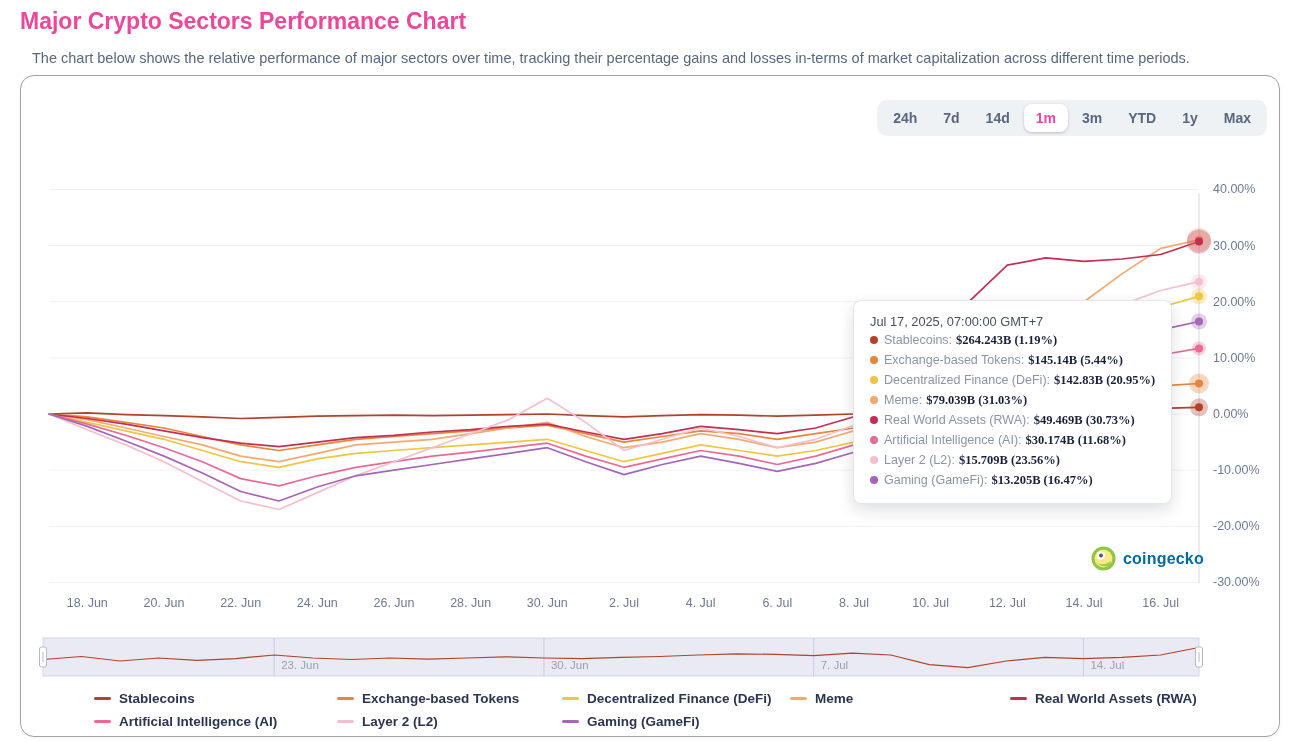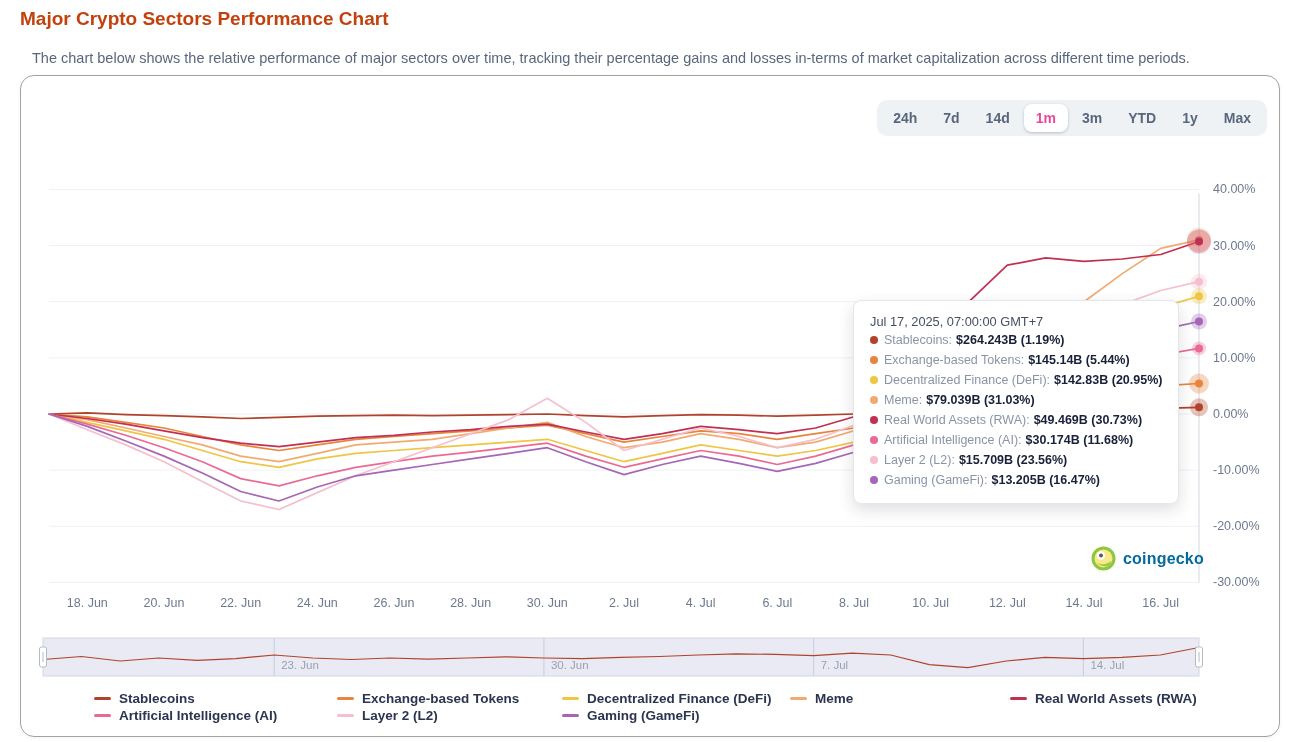--- a/index.html
+++ b/index.html
@@ -1,32 +1,32 @@
 <!DOCTYPE html>
 <html><head>
 <meta charset="utf-8">
 <style>
   html,body{margin:0;padding:0;background:#fff;font-family:"Liberation Sans",sans-serif;}
   body{width:1298px;height:742px;position:relative;overflow:hidden;color:#13151c;}
   svg text{font-family:"Liberation Sans",sans-serif;}
-  .page-title{position:absolute;left:20px;top:8px;margin:0;font-size:19px;font-weight:bold;color:#c2410c;}
+  .page-title{position:absolute;left:20px;top:8px;margin:0;font-size:23px;font-weight:bold;color:#ec4899;}
   .page-subtitle{position:absolute;left:20px;top:38px;margin:12px;font-size:14.5px;color:#58667e;}
   .card{position:absolute;left:20px;top:75px;width:1258px;height:660px;background:#fff;border:1px solid #a3a3a3;border-radius:14px;box-shadow:0 1px 4px rgba(16,24,40,.05);}
   .time-ranges{position:absolute;top:24px;right:12px;display:flex;gap:2px;background:#eff2f5;border-radius:10px;padding:4px;}
   .time-btn{border:none;background:transparent;color:#58667e;font-family:"Liberation Sans",sans-serif;font-size:14px;font-weight:bold;padding:6px 12px;border-radius:8px;cursor:pointer;}
   .time-btn.selected{background:#fff;color:#ec4899;box-shadow:0 1px 3px rgba(50,53,74,.28);}
   #chart-svg{position:absolute;left:0;top:0;}
   .tooltip{position:absolute;left:832px;top:224px;background:#fff;border:1px solid #e4e7ee;border-radius:8px;box-shadow:0 6px 16px rgba(20,26,40,.14);padding:13px 16px;white-space:nowrap;z-index:5;}
   .tooltip-header{font-size:12.8px;color:#454f63;margin-bottom:1px;}
   .t-row{font-size:12.5px;line-height:20px;color:#8a94a8;}
   .t-dot{display:inline-block;width:8px;height:8px;border-radius:50%;margin-right:6px;position:relative;top:0px;}
-  .t-value{color:#19213a;font-weight:bold;margin-left:4px;}
+  .t-value{color:#19213a;font-weight:bold;margin-left:4px;font-family:Liberation Serif, serif;}
   .watermark{position:absolute;left:1070px;top:470px;display:flex;align-items:center;gap:7px;z-index:4;}
   .watermark span{font-size:16px;font-weight:bold;color:#0369a1;letter-spacing:.2px;}
-  .legend{position:absolute;left:0;top:615px;width:100%;display:grid;grid-template-columns:243px 225px 228px 220px auto;padding-left:73px;row-gap:2px;box-sizing:border-box;}
+  .legend{position:absolute;left:0;top:615px;width:100%;display:grid;grid-template-columns:243px 225px 228px 220px auto;padding-left:73px;row-gap:8px;box-sizing:border-box;}
   .legend-item{display:flex;align-items:center;gap:8px;font-size:13.5px;font-weight:bold;color:#2b3550;cursor:pointer;}
   .legend-marker{display:inline-block;width:17px;height:3px;border-radius:2px;flex:0 0 auto;}
 </style>
 </head>
 <body>
 
 <h1 class="page-title">Major Crypto Sectors Performance Chart</h1>
 <p class="page-subtitle">The chart below shows the relative performance of major sectors over time, tracking their percentage gains and losses in-terms of market capitalization across different time periods.</p>
 
 <div class="card">

